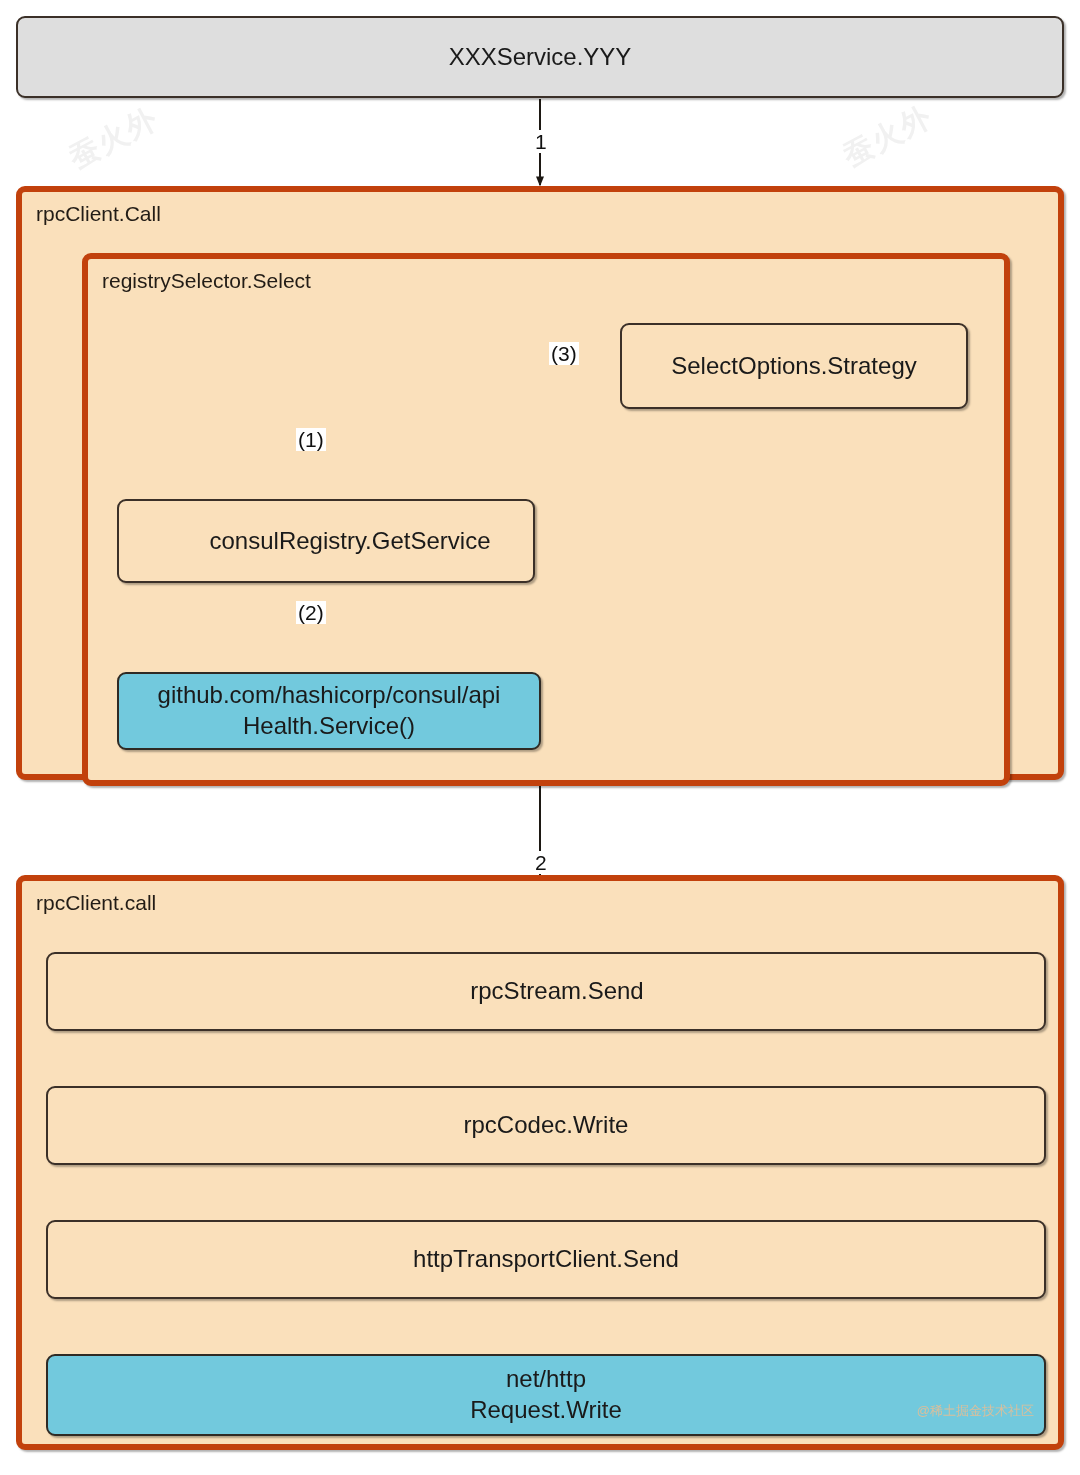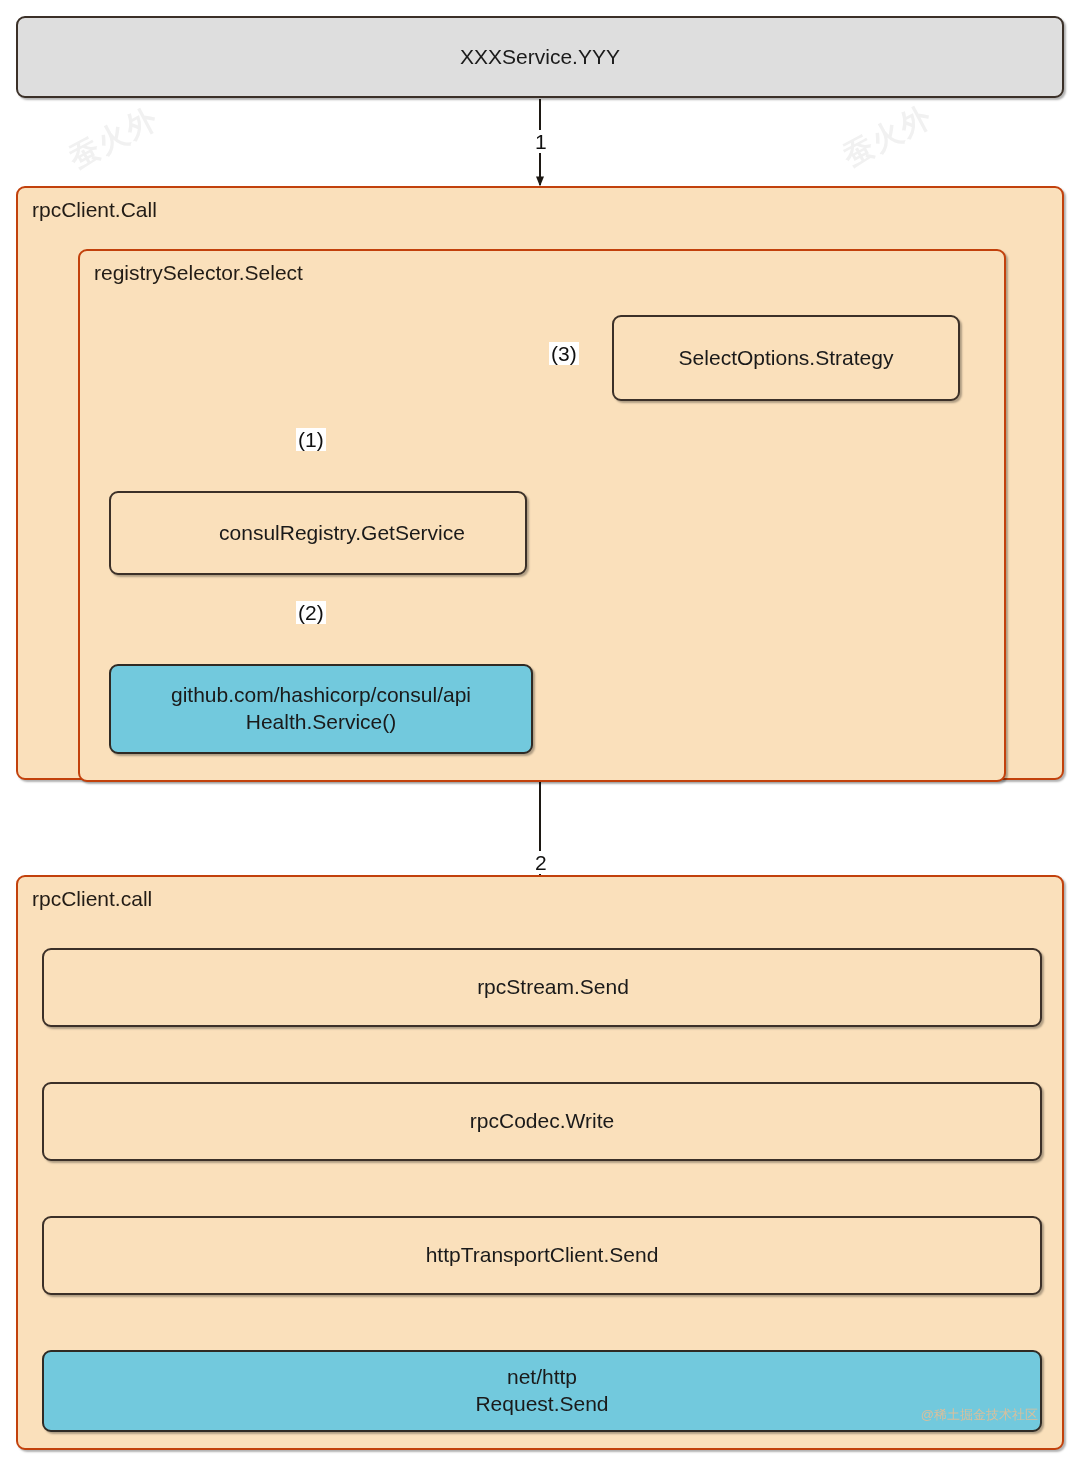--- a/index.html
+++ b/index.html
@@ -58,21 +58,21 @@
 
   .grey   { background: #dedede; border-color: #3b3028; }
   .tan    { background: #fae0bb; border-color: #3b3028; }
   .cyan   { background: #72c9dd; border-color: #2f2a24; }
 
   
   .group {
     position: absolute;
     box-sizing: border-box;
     background: #fae0bb;
-    border: 2px solid #c2410c;
+    border: 6px solid #c2410c;
     border-radius: 9px;
     box-shadow: 2px 2px 2px rgba(0,0,0,0.30);
   }
   .group > .group-title {
     position: absolute;
     left: 14px;
     top: 10px;
     font-size: 21px;
     color: #221c16;
     white-space: nowrap;
@@ -90,21 +90,21 @@
   }
   .edge-label {
     position: absolute;
     background: #ffffff;
     font-size: 21px;
     color: #111;
     padding: 0 2px;
     line-height: 1.1;
     white-space: nowrap;
   }
-  .f22 { font-size: 21px; }
+  .f22 { font-size: 24px; }
 </style>
 </head>
 <body>
 
 <div id="canvas">
 
   <div class="wm-bg" style="left:66px; top:118px;">蚕火外</div>
   <div class="wm-bg" style="left:840px; top:116px;">蚕火外</div>
 
   <svg class="edge-svg">
@@ -143,21 +143,21 @@
 
 
       <div class="node tan" style="left:532px; top:64px; width:348px; height:86px;">
         <span class="lbl f22">SelectOptions.Strategy</span>
       </div>
 
       <div class="node tan" style="left:29px; top:240px; width:418px; height:84px;padding-left:48px;">
         <span class="lbl f22">consulRegistry.GetService</span>
       </div>
 
-      <div class="node cyan" style="left:29px; top:413px; width:424px; height:90px; flex-direction:column;">
+      <div class="node cyan" style="left:29px; top:413px; width:424px; height:78px; flex-direction:column;">
         <span class="lbl f22">github.com/hashicorp/consul/api</span>
         <span class="lbl f22">Health.Service()</span>
       </div>
     </div>
   </div>
 
   <div class="group" style="left:16px; top:875px; width:1048px; height:575px;">
     <div class="group-title">rpcClient.call</div>
 
     <div class="node tan" style="left:24px; top:71px; width:1000px; height:79px;padding-left:22px;">
@@ -167,21 +167,21 @@
     <div class="node tan" style="left:24px; top:205px; width:1000px; height:79px;">
       <span class="lbl f22">rpcCodec.Write</span>
     </div>
 
     <div class="node tan" style="left:24px; top:339px; width:1000px; height:79px;">
       <span class="lbl f22">httpTransportClient.Send</span>
     </div>
 
     <div class="node cyan" style="left:24px; top:473px; width:1000px; height:82px; flex-direction:column;">
       <span class="lbl f22">net/http</span>
-      <span class="lbl f22">Request.Send</span>
+      <span class="lbl f22">Request.Write</span>
     </div>
 
     <div class="wm-corner">@稀土掘金技术社区</div>
   </div>
 
   <div class="edge-label" style="left:533px; top:130px;">1</div>
   <div class="edge-label" style="left:549px; top:342px;">(3)</div>
   <div class="edge-label" style="left:296px; top:428px;">(1)</div>
   <div class="edge-label" style="left:296px; top:601px;">(2)</div>
   <div class="edge-label" style="left:533px; top:851px;">2</div>

